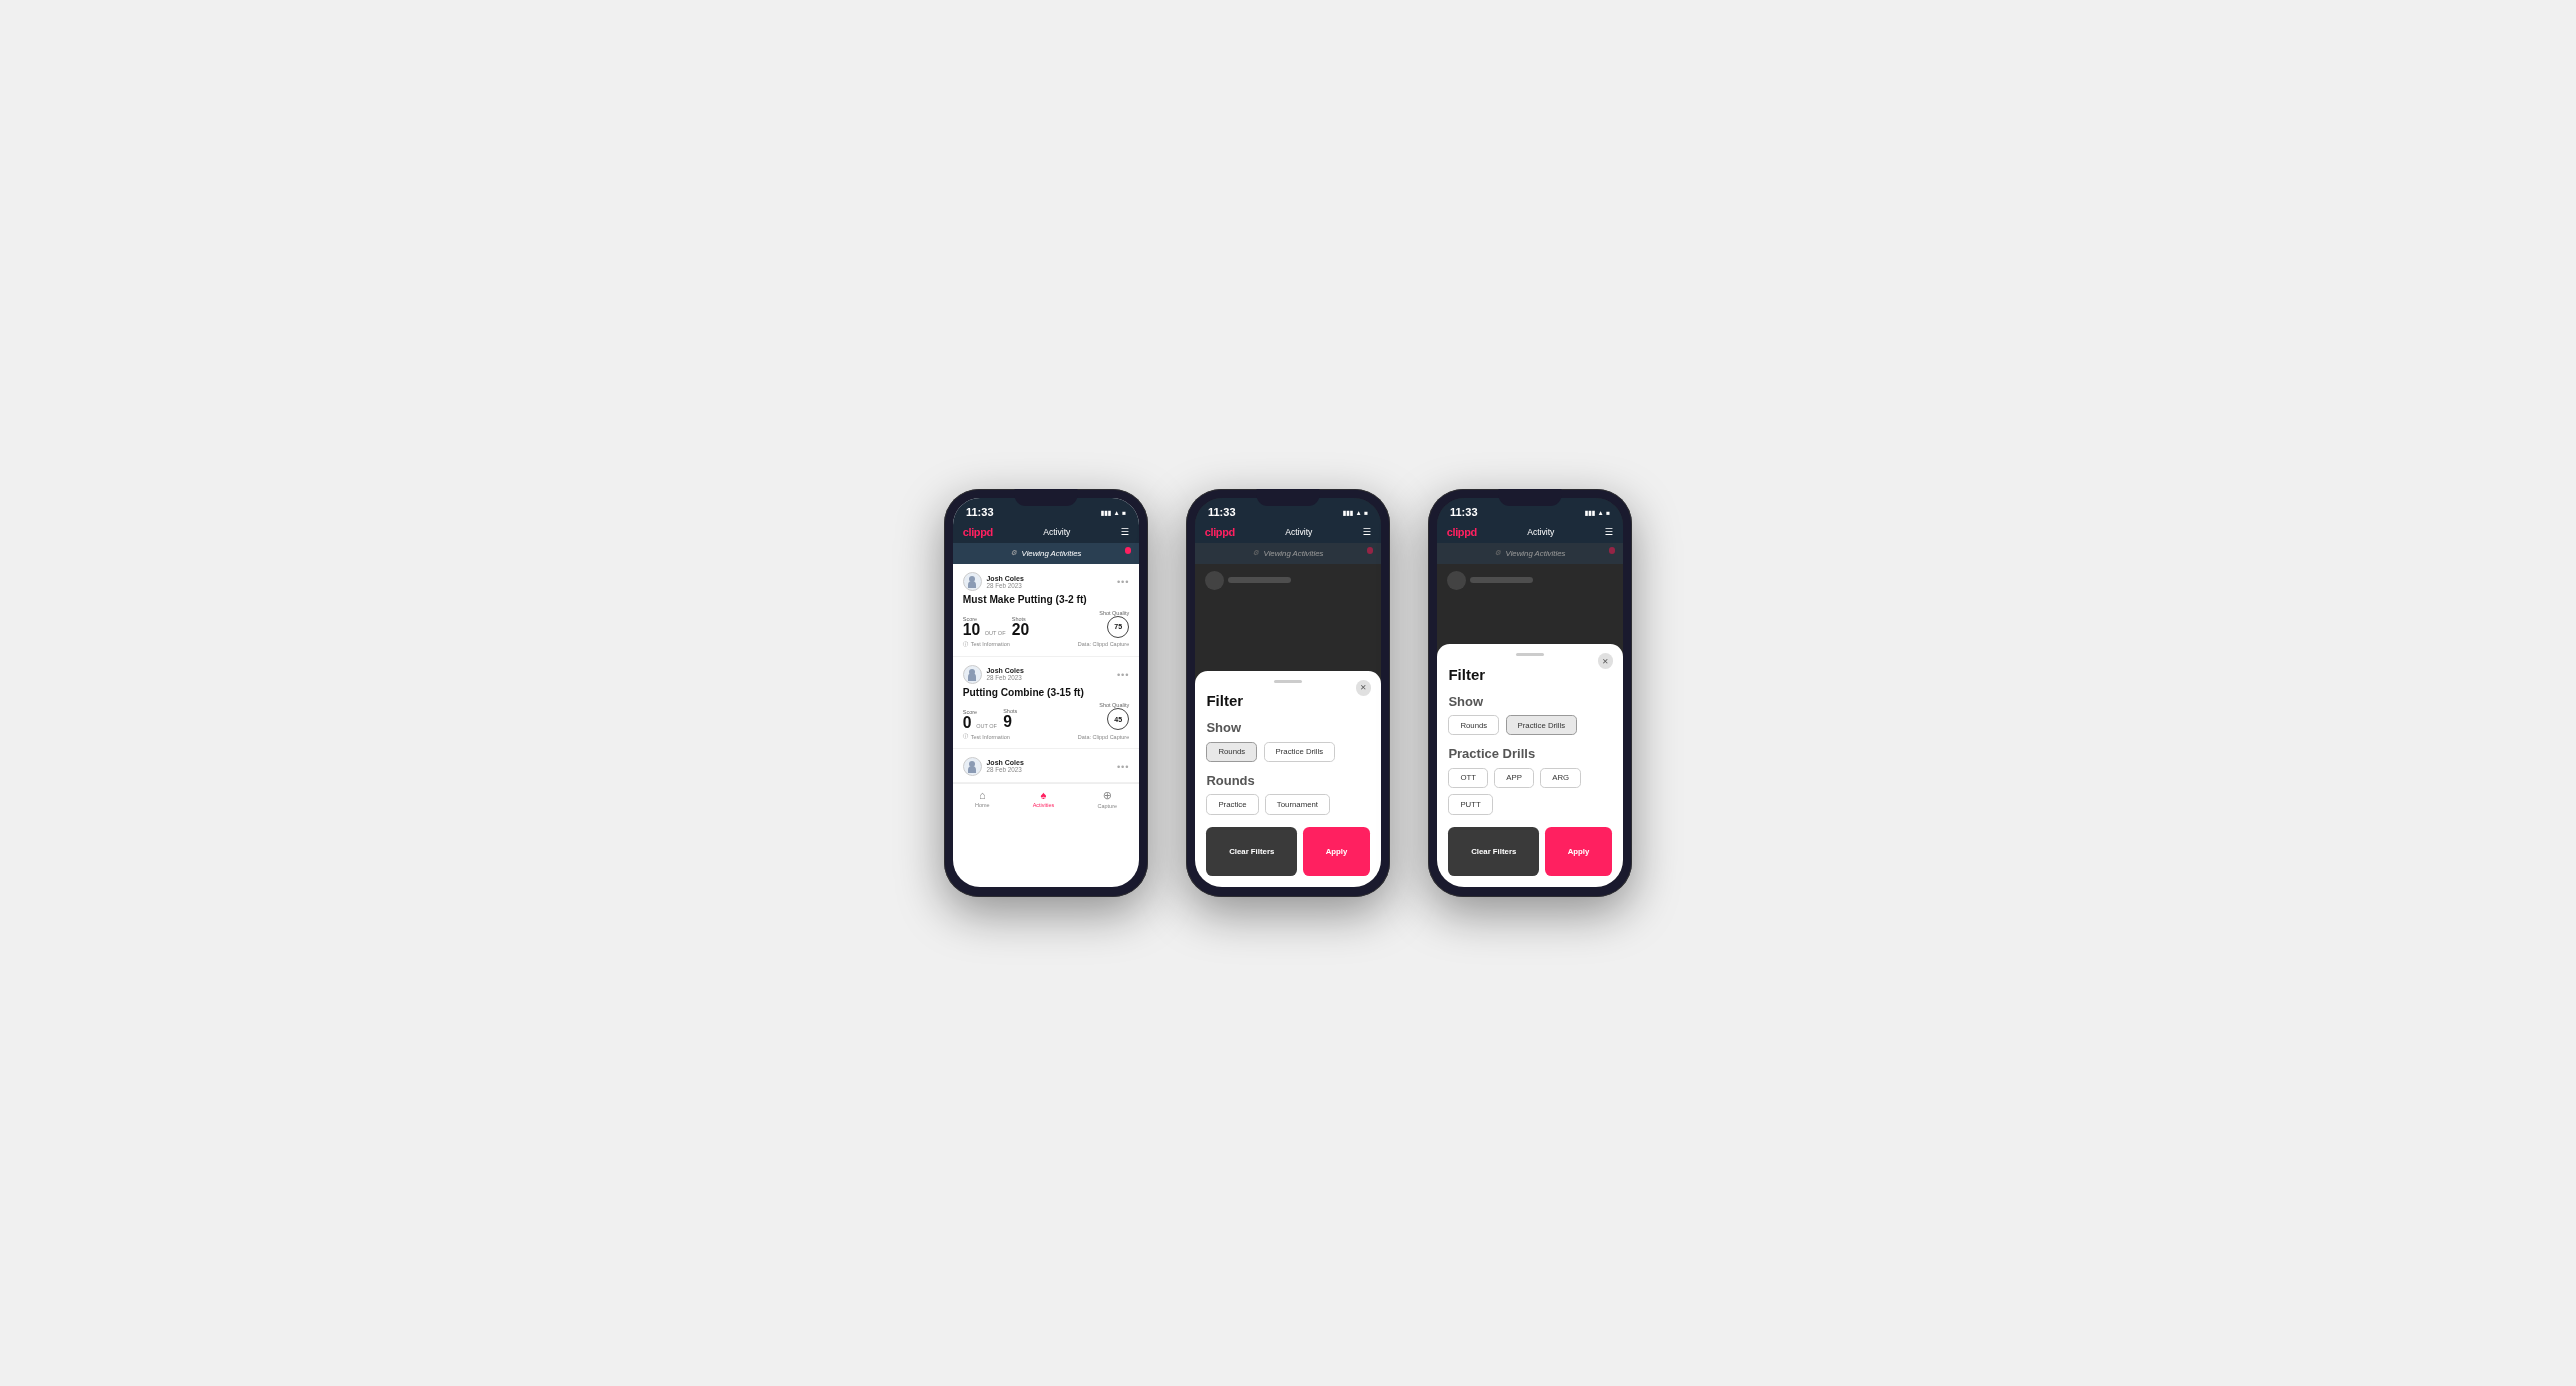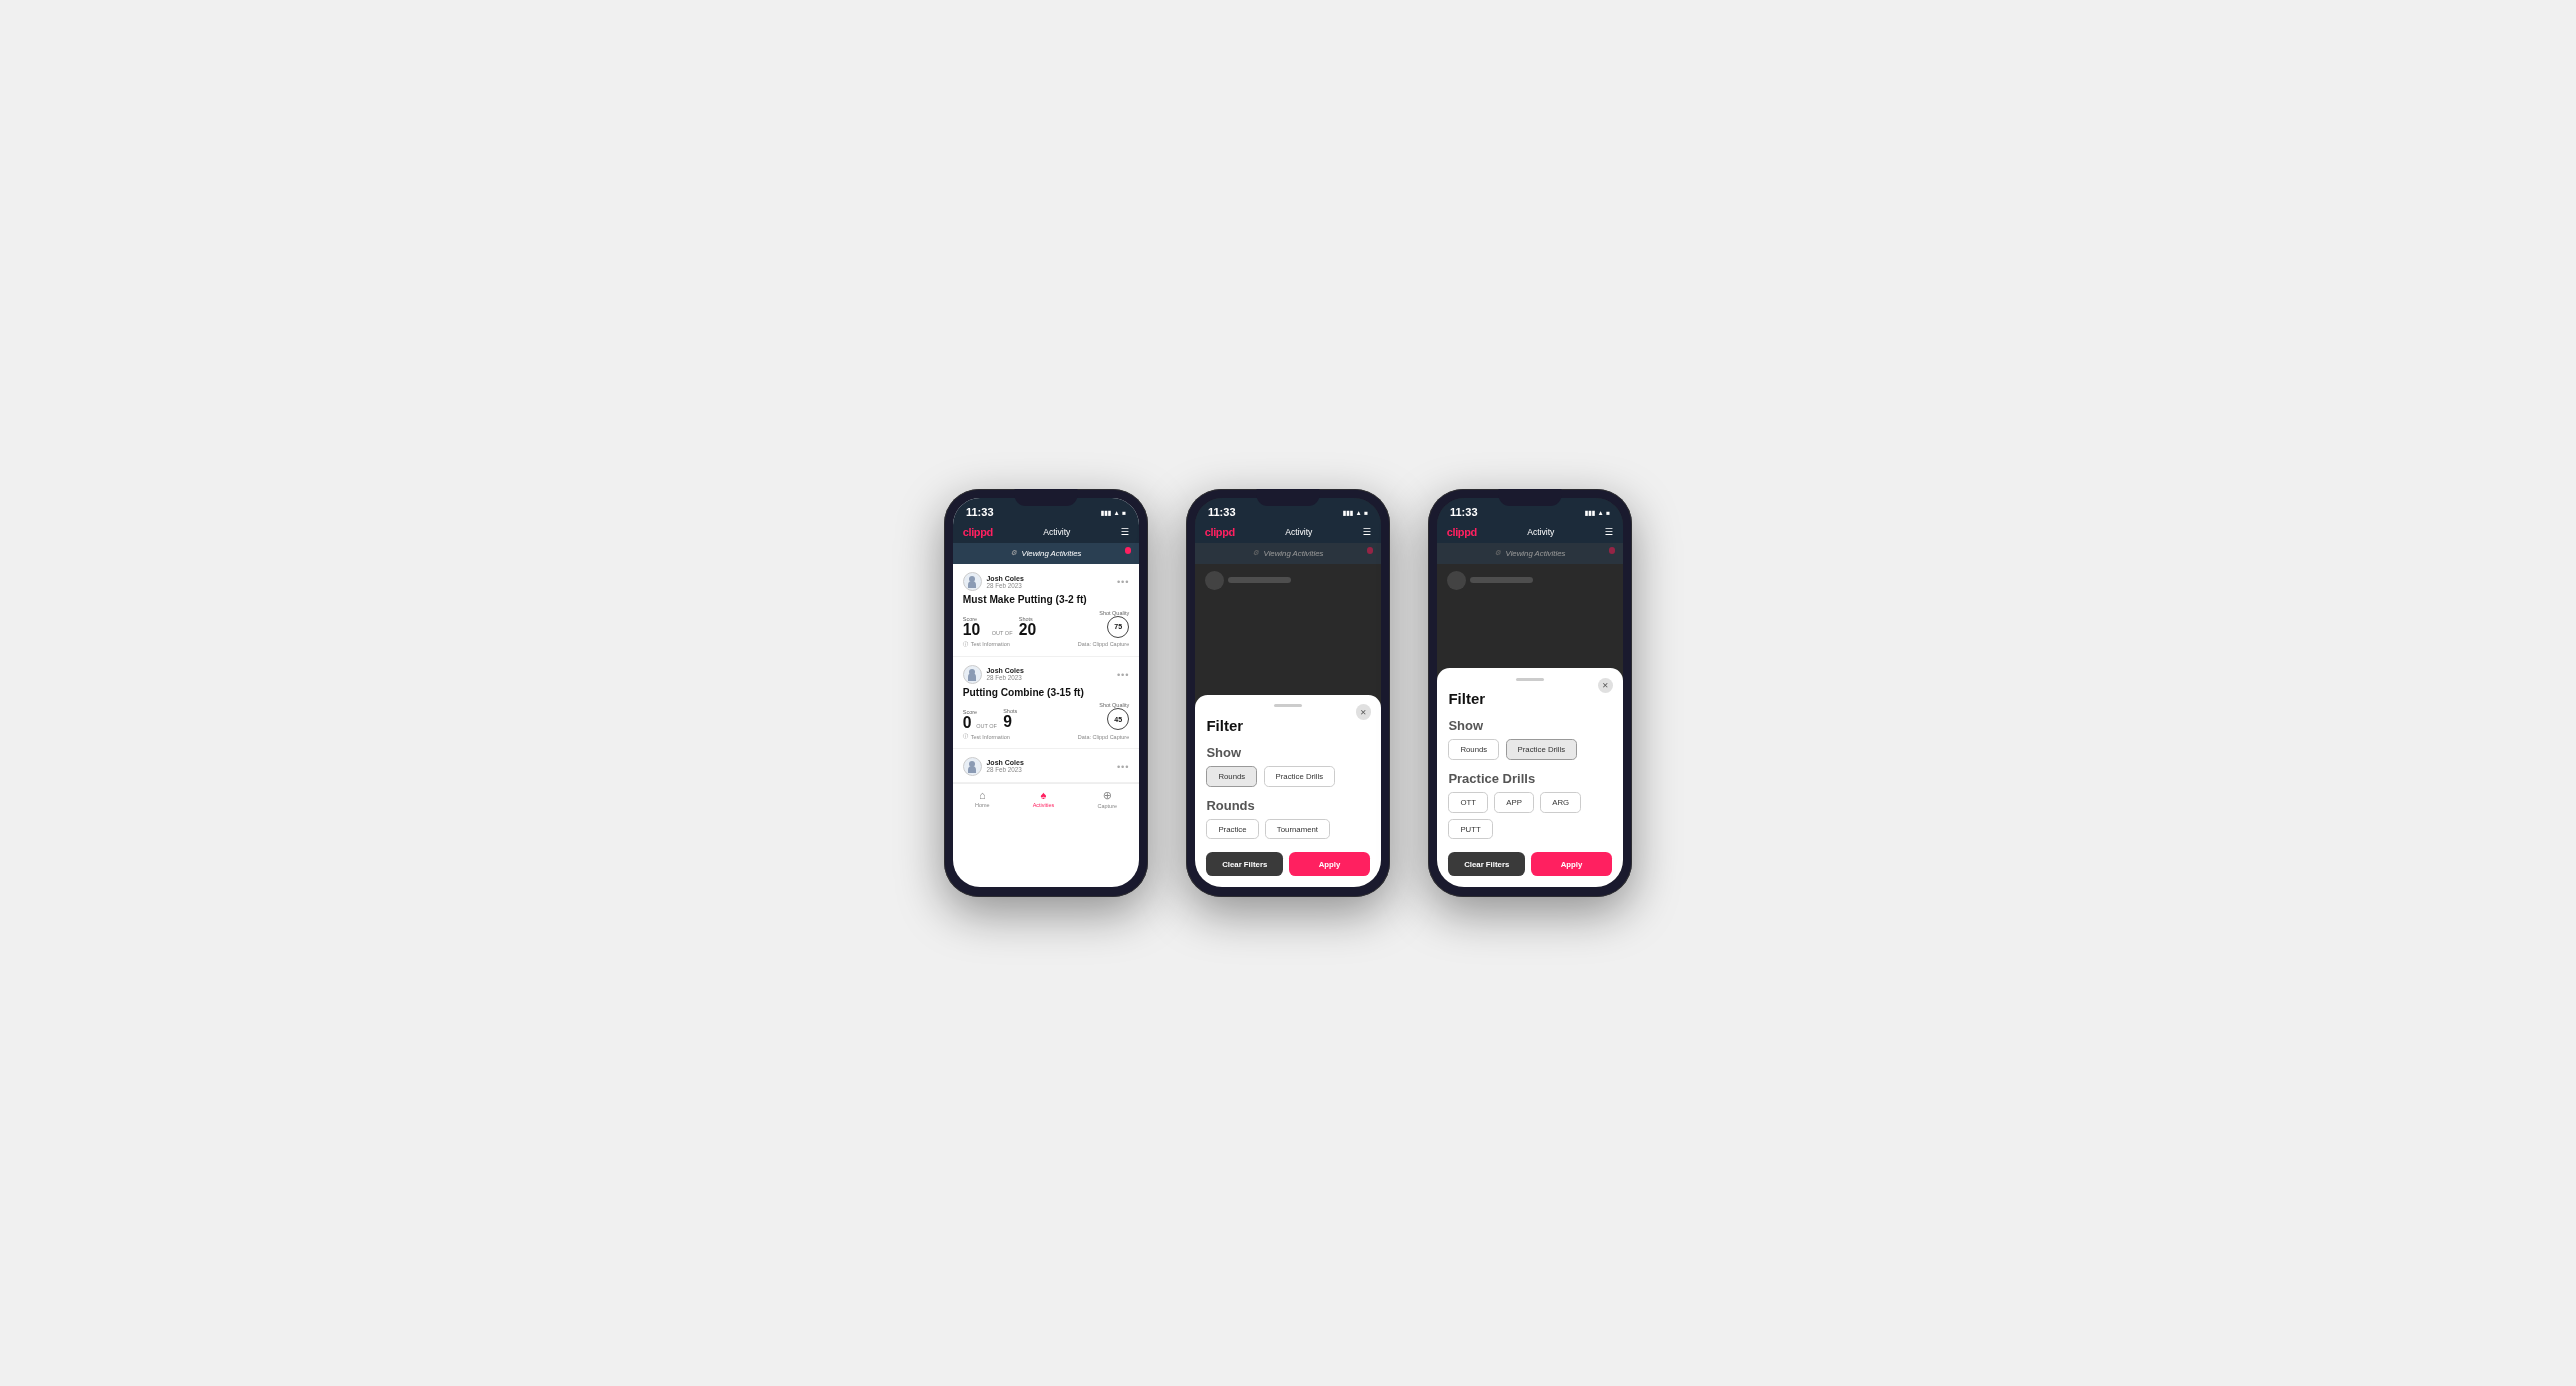--- a/index.html
+++ b/index.html
@@ -303,21 +303,21 @@
     }
 
     .filter-actions {
       display: flex;
       gap: 6.3px;
       margin-top: 12.6px;
     }
 
     .btn-clear {
       flex: 1;
-      padding: 6px;
+      padding: 20px;
       background: #3a3a3a;
       color: #fff;
       border: none;
       border-radius: 6.3px;
       font-size: 7.8px;
       font-weight: 600;
       cursor: pointer;
     }
 
     .btn-apply {
@@ -376,21 +376,21 @@
                 <div class="user-name">Josh Coles</div>
                 <div class="user-date">28 Feb 2023</div>
               </div>
             </div>
             <span class="dots">•••</span>
           </div>
           <div class="activity-title">Must Make Putting (3-2 ft)</div>
           <div style="display:flex; align-items:flex-end; gap:4.7px; margin-bottom:3.1px;">
             <div>
               <div class="stat-label">Score</div>
-              <div style="display:flex; align-items:baseline; gap:10px;">
+              <div style="display:flex; align-items:baseline; gap:3px;">
                 <span class="stat-value">10</span>
                 <span class="stat-out-of">OUT OF</span>
               </div>
             </div>
             <div>
               <div class="stat-label">Shots</div>
               <span class="stat-value">20</span>
             </div>
             <div style="margin-left:auto; display:flex; flex-direction:column; align-items:center;">
               <div class="stat-label">Shot Quality</div>

